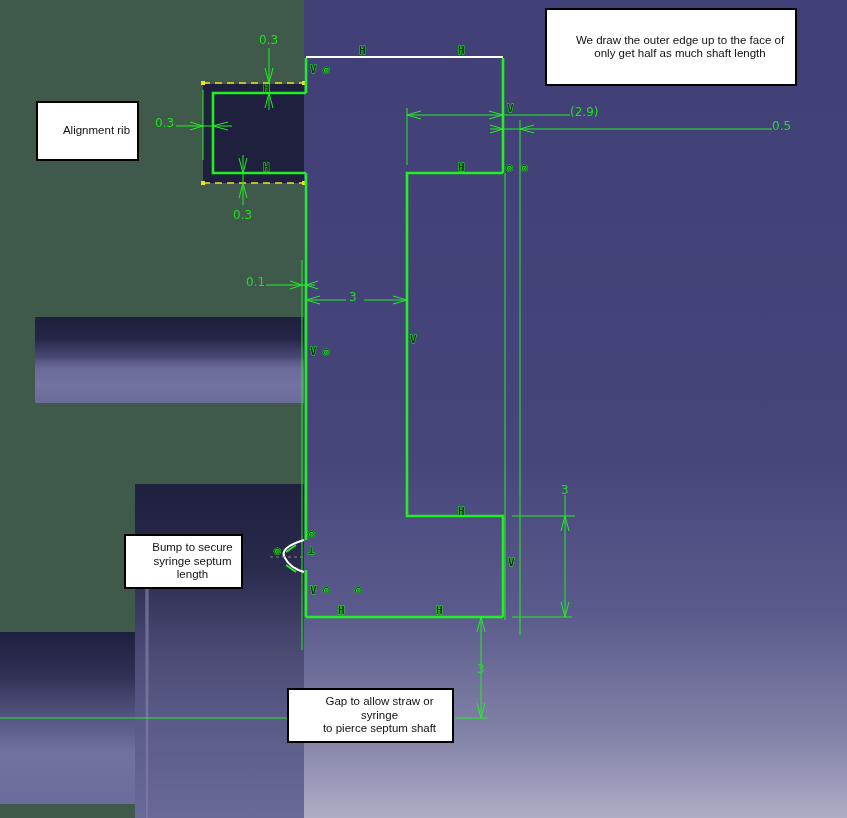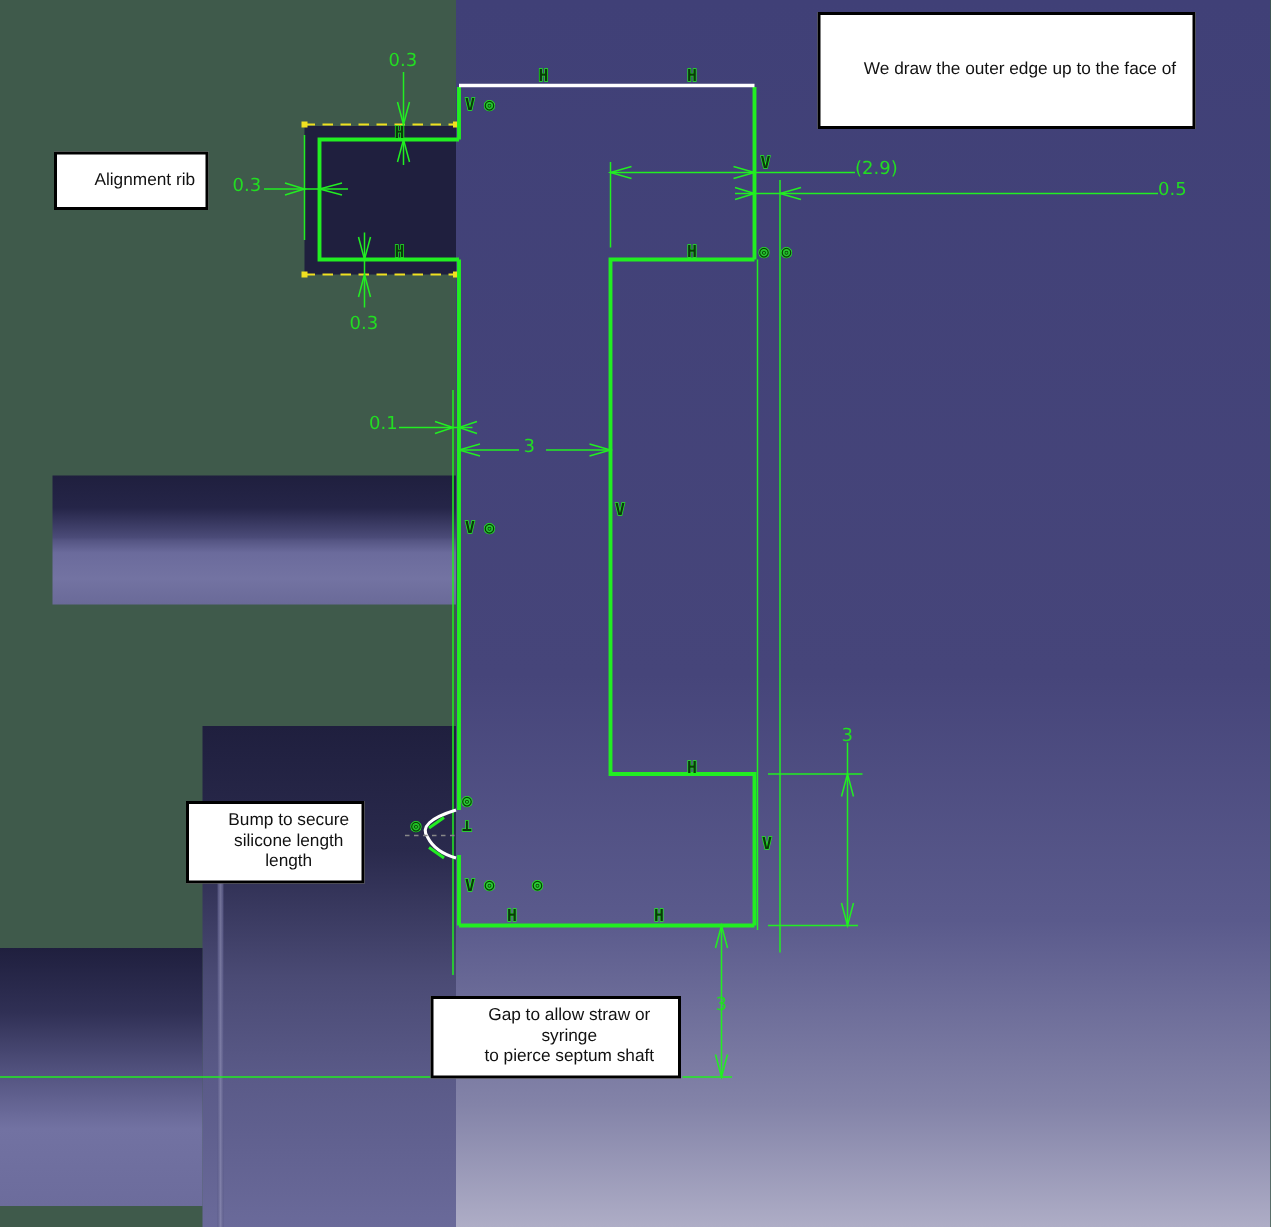--- a/index.html
+++ b/index.html
@@ -154,34 +154,35 @@
       <text class="cons" x="323" y="593">◎</text>
       <text class="cons" x="355" y="593">◎</text>
       <text class="cons" x="338" y="614">H</text>
       <text class="cons" x="436" y="614">H</text>
     </g>
   </svg>
 
   <div class="note" style="left:545px; top:8px; width:252px; height:78px;">
     <div>
       <span>We draw the outer edge up to the face of</span>
+      <span>only get half as much shaft length</span>
     </div>
   </div>
 
-  <div class="note" style="left:36px; top:101px; width:103px; height:39px;">
+  <div class="note" style="left:36px; top:101px; width:103px; height:60px;">
     <span>Alignment rib</span>
   </div>
 
   <div class="note" style="left:124px; top:534px; width:119px; height:55px;">
     <div>
       <span>Bump to secure</span>
-      <span>silicone length</span>
+      <span>syringe septum</span>
       <span>length</span>
     </div>
   </div>
 
-  <div class="note" style="left:287px; top:664px; width:167px; height:55px;">
+  <div class="note" style="left:287px; top:688px; width:167px; height:55px;">
     <div>
       <span>Gap to allow straw or syringe</span>
       <span>to pierce septum shaft</span>
     </div>
   </div>
 </div>
 
 </body></html>

